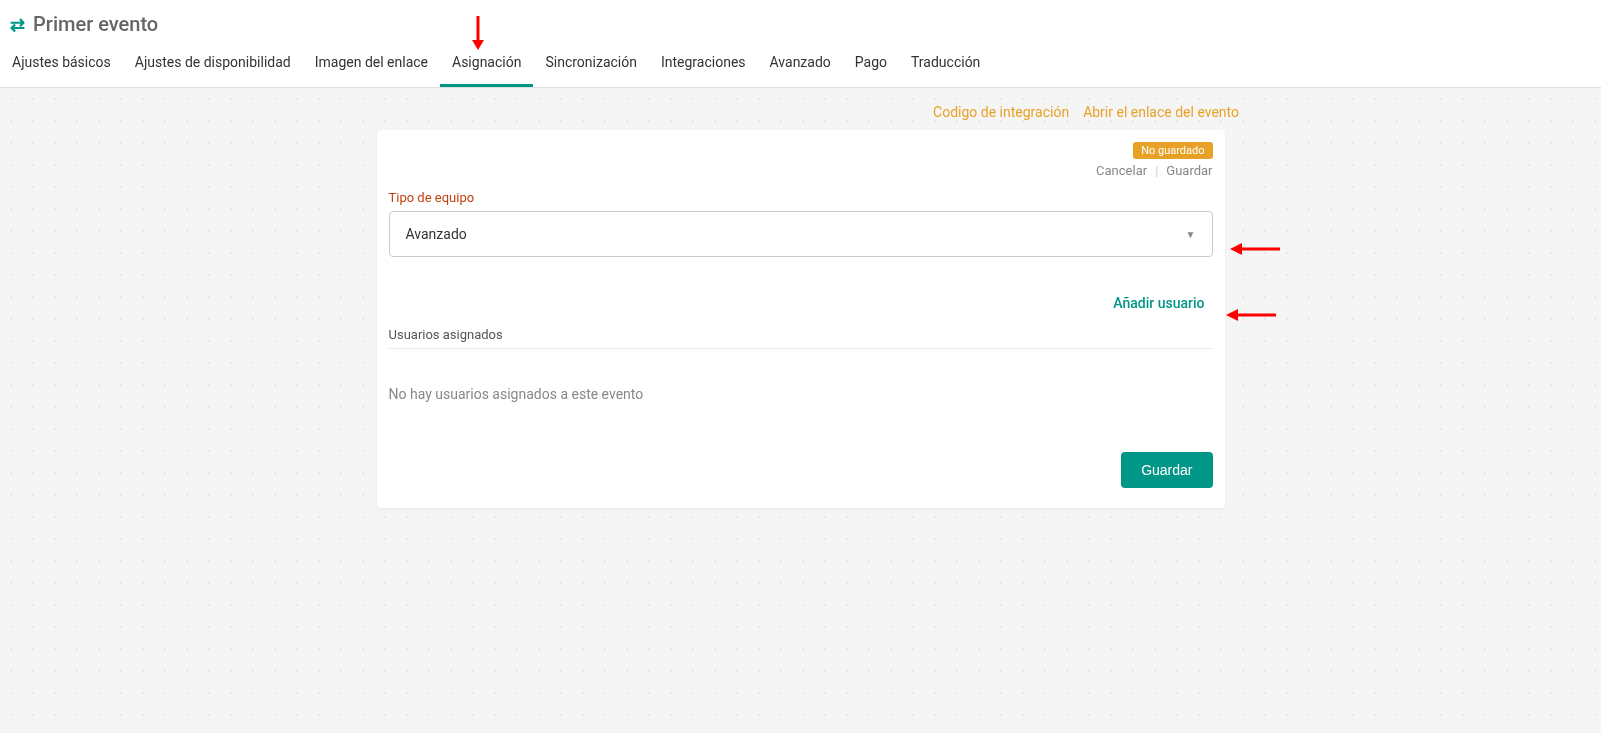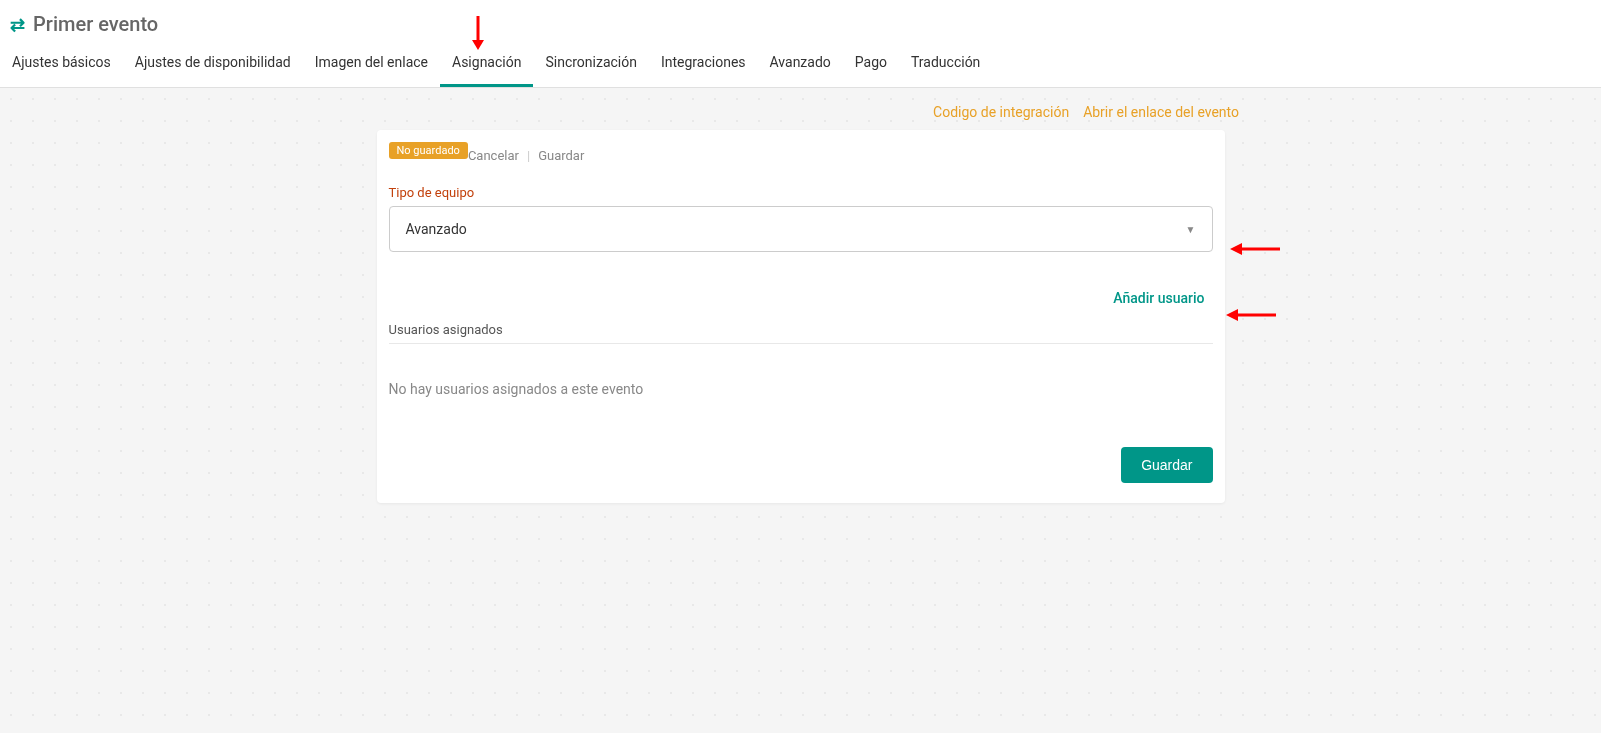--- a/index.html
+++ b/index.html
@@ -72,23 +72,23 @@
       background: #fff;
       width: 848px;
       margin: 0 auto 10px auto;
       border-radius: 4px;
       box-shadow: 0 1px 3px rgba(0,0,0,0.06);
       padding: 12px 12px 20px 12px;
       position: relative;
     }
     .card-header {
       display: flex;
-      flex-direction: row;
+      flex-direction: column;
       align-items: flex-end;
-      margin-bottom: 22px;
+      margin-bottom: 12px;
     }
     .badge {
       background: #e8a127;
       color: #fff;
       font-size: 11px;
       padding: 2px 8px;
       border-radius: 3px;
       margin-bottom: 4px;
     }
     .card-actions {

